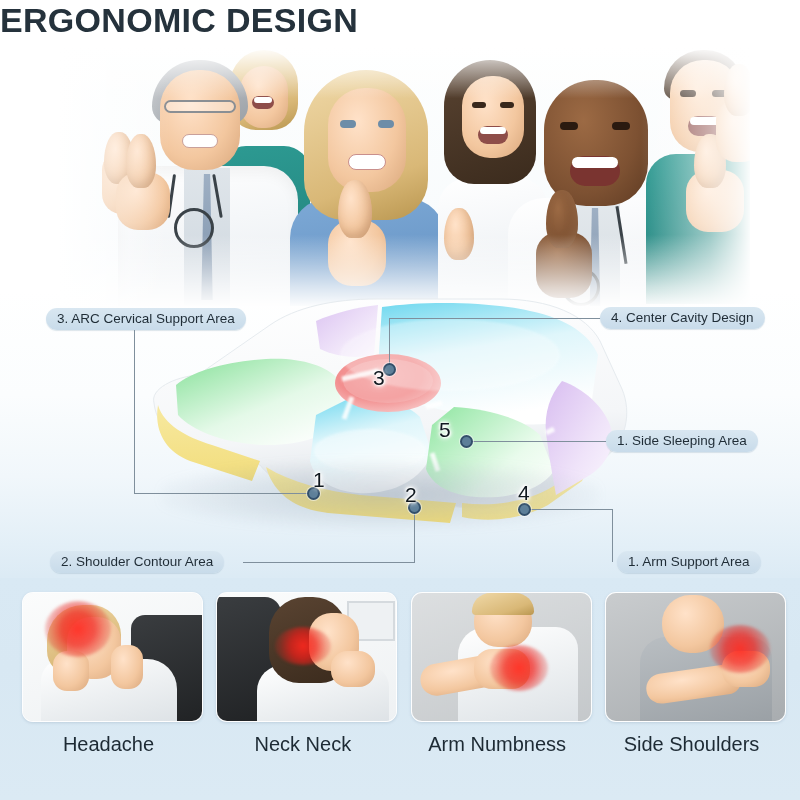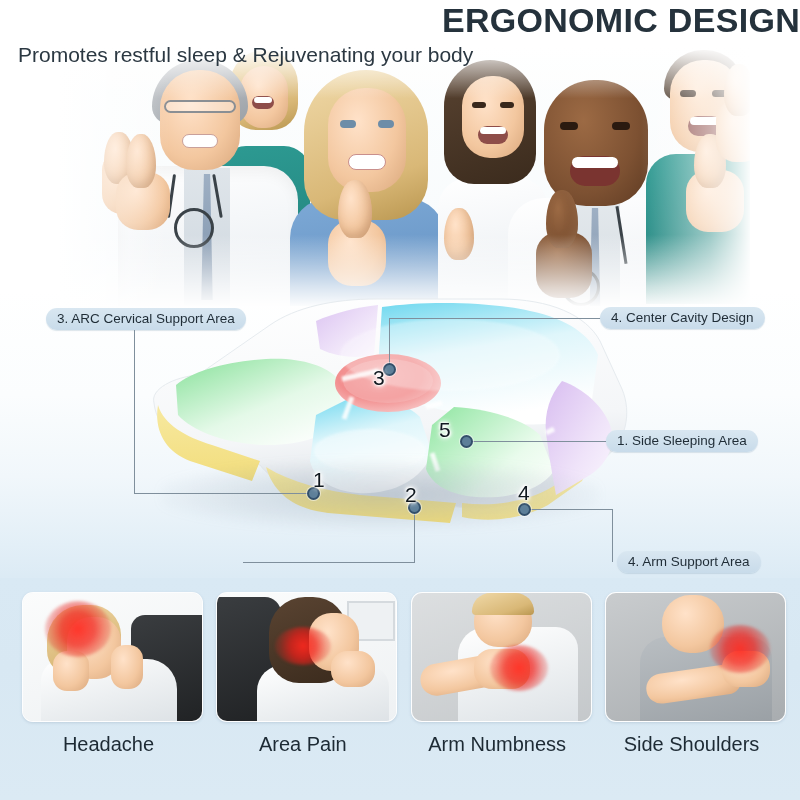--- a/index.html
+++ b/index.html
@@ -44,27 +44,26 @@
   }
 
   
   .header {
     position: absolute;
     left: 0; top: 0; width: 800px;
     z-index: 30;
   }
   .title {
     margin: 0;
-    padding: 2px 0 0 16px;
+    padding: 2px 0 0 0;
     font-size: 34px;
     font-weight: bold;
     letter-spacing: 0.3px;
     color: #25323c;
     line-height: 1.1;
-    text-align: right;
   }
   .subtitle {
     margin: 0;
     padding: 4px 0 0 18px;
     font-size: 21px;
     font-weight: normal;
     color: #2b3842;
     line-height: 1.15;
   }
 
@@ -426,27 +425,27 @@
   <div class="dot" style="left:383px; top:363px;"></div>
   <div class="num" style="left:373px; top:366px;">3</div>
 
   <div class="dot" style="left:518px; top:503px;"></div>
   <div class="num" style="left:518px; top:481px;">4</div>
 
   <div class="dot" style="left:460px; top:435px;"></div>
   <div class="num" style="left:439px; top:418px;">5</div>
 
   <div class="pill" style="left:46px;  top:308px;">3. ARC Cervical Support Area</div>
+  <div class="pill" style="left:50px;  top:551px;">2. Shoulder Contour Area</div>
   <div class="pill" style="left:600px; top:307px;">4. Center Cavity Design</div>
-  <div class="pill" style="left:617px; top:551px;">4. Arm Support Area</div>
+  <div class="pill" style="left:617px; top:551px;">1. Arm Support Area</div>
   <div class="pill" style="left:606px; top:430px;">1. Side Sleeping Area</div>
 
   <div class="header">
     <h1 class="title">ERGONOMIC DESIGN</h1>
-    <p class="subtitle">Promotes restful sleep &amp; Rejuvenating your body</p>
   </div>
 
   <div class="cards">
 
     <div class="card">
       <div class="card-photo">
         <div class="fig bgwall-light" style="left:0;top:0;width:181px;height:130px;"></div>
         <div class="fig chair-dk" style="left:108px;top:22px;width:74px;height:108px;border-radius:14px 0 0 0;"></div>
         <div class="fig shirt-w" style="left:18px;top:66px;width:136px;height:64px;border-radius:22px 30px 0 0;"></div>
         <div class="fig hair-bl" style="left:24px;top:12px;width:74px;height:70px;border-radius:36px 30px 20px 24px;"></div>
@@ -462,21 +461,21 @@
       <div class="card-photo">
         <div class="fig bgwall-light" style="left:0;top:0;width:181px;height:130px;"></div>
         <div class="fig chair-dk" style="left:0;top:4px;width:64px;height:126px;border-radius:0 16px 0 0;"></div>
         <div class="fig" style="left:130px;top:8px;width:48px;height:40px;background:#eef1f3;border:2px solid #d5dade;box-sizing:border-box;"></div>
         <div class="fig shirt-w" style="left:40px;top:72px;width:132px;height:58px;border-radius:26px 22px 0 0;"></div>
         <div class="fig hair-dk" style="left:52px;top:4px;width:78px;height:86px;border-radius:36px 34px 26px 30px;"></div>
         <div class="fig skin" style="left:92px;top:20px;width:50px;height:58px;border-radius:22px;"></div>
         <div class="fig skin" style="left:114px;top:58px;width:44px;height:36px;border-radius:16px;"></div>
         <div class="pain" style="left:58px;top:34px;width:56px;height:38px;"></div>
       </div>
-      <div class="card-caption">Area Pain</div>
+      <div class="card-caption">Neck Neck</div>
     </div>
 
     <div class="card">
       <div class="card-photo">
         <div class="fig bgwall-gray" style="left:0;top:0;width:181px;height:130px;opacity:0.55;"></div>
         <div class="fig shirt-w" style="left:46px;top:34px;width:120px;height:96px;border-radius:28px 22px 0 0;"></div>
         <div class="fig skin" style="left:62px;top:2px;width:58px;height:52px;border-radius:26px 26px 24px 24px;"></div>
         <div class="fig hair-bl" style="left:60px;top:0px;width:62px;height:22px;border-radius:30px 30px 6px 6px;"></div>
         <div class="fig skin" style="left:8px;top:66px;width:86px;height:32px;border-radius:16px;transform:rotate(-10deg);"></div>
         <div class="fig skin" style="left:62px;top:56px;width:56px;height:40px;border-radius:18px;"></div>

